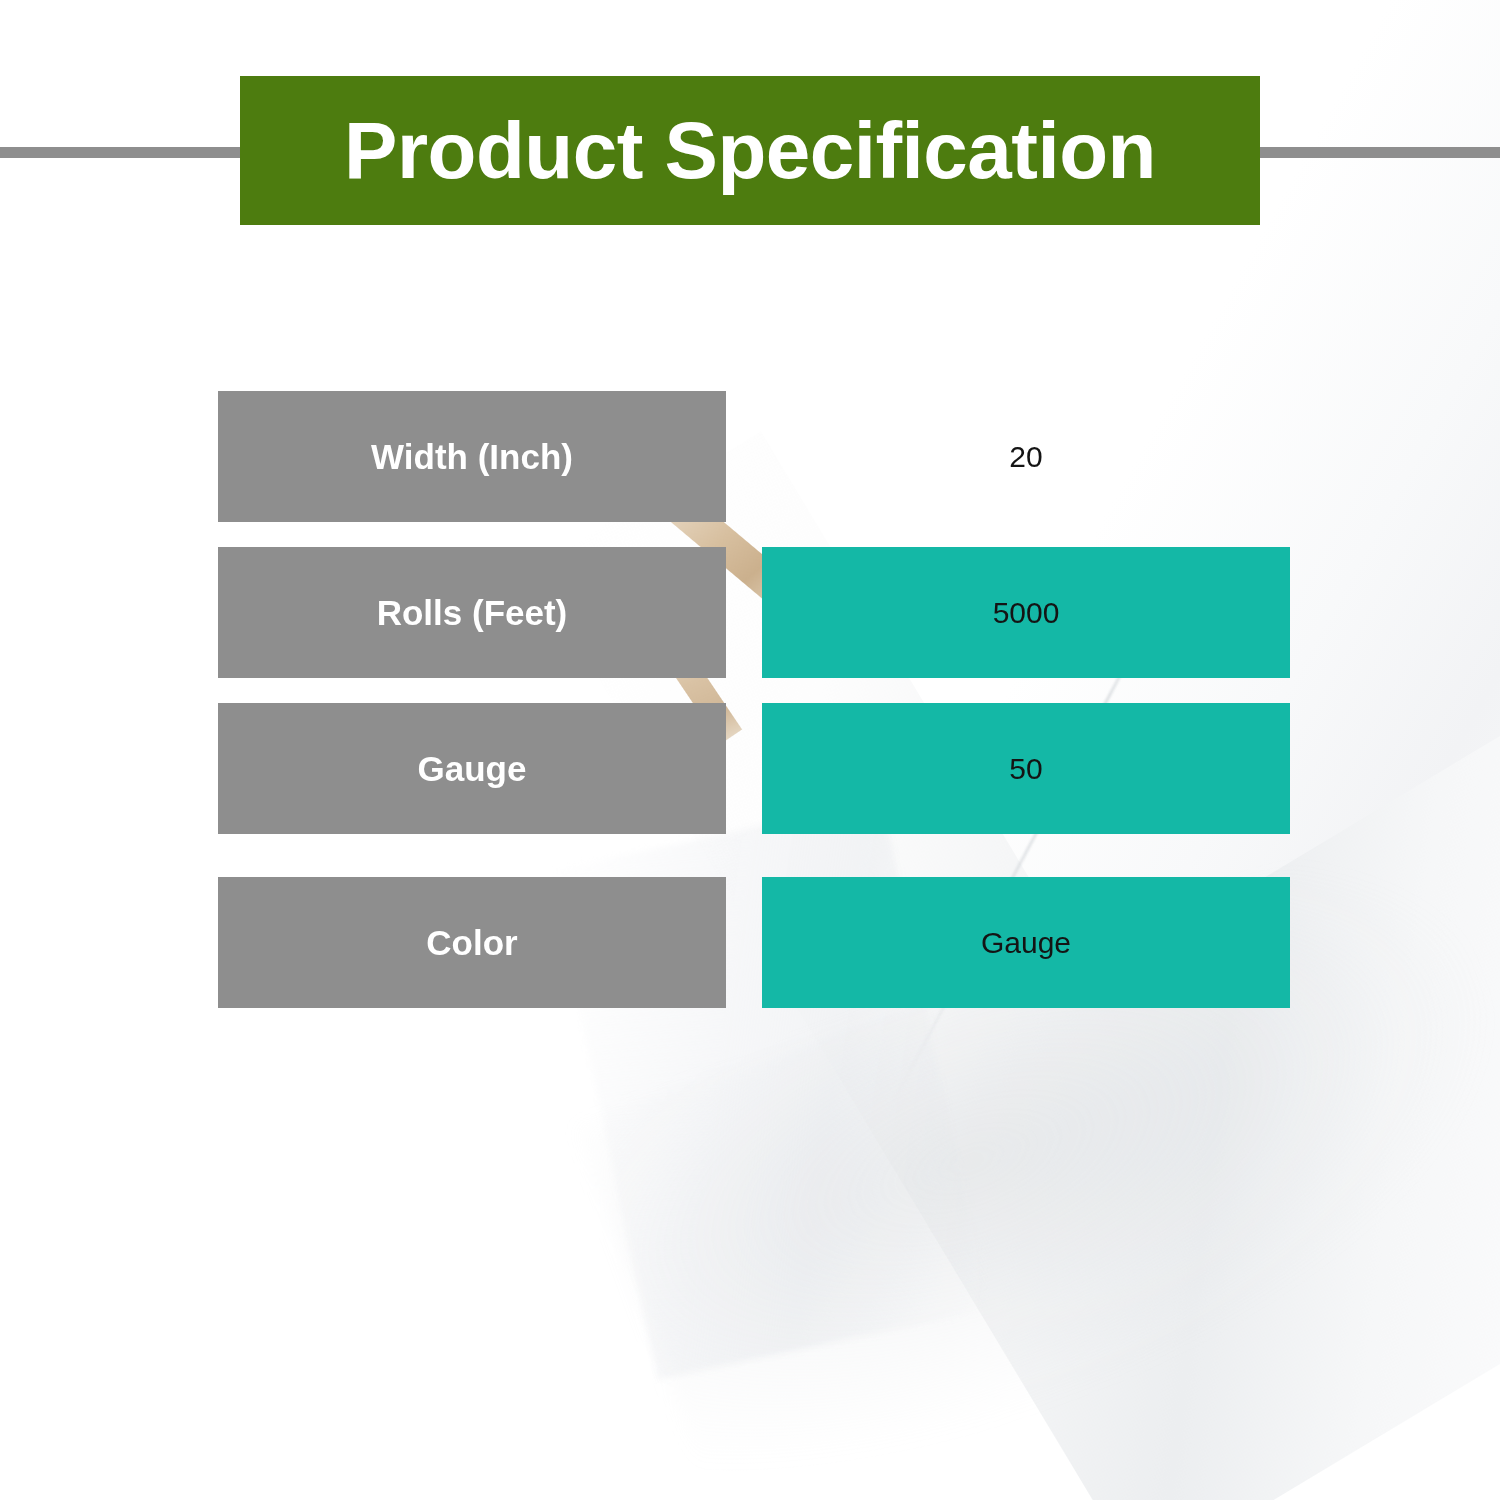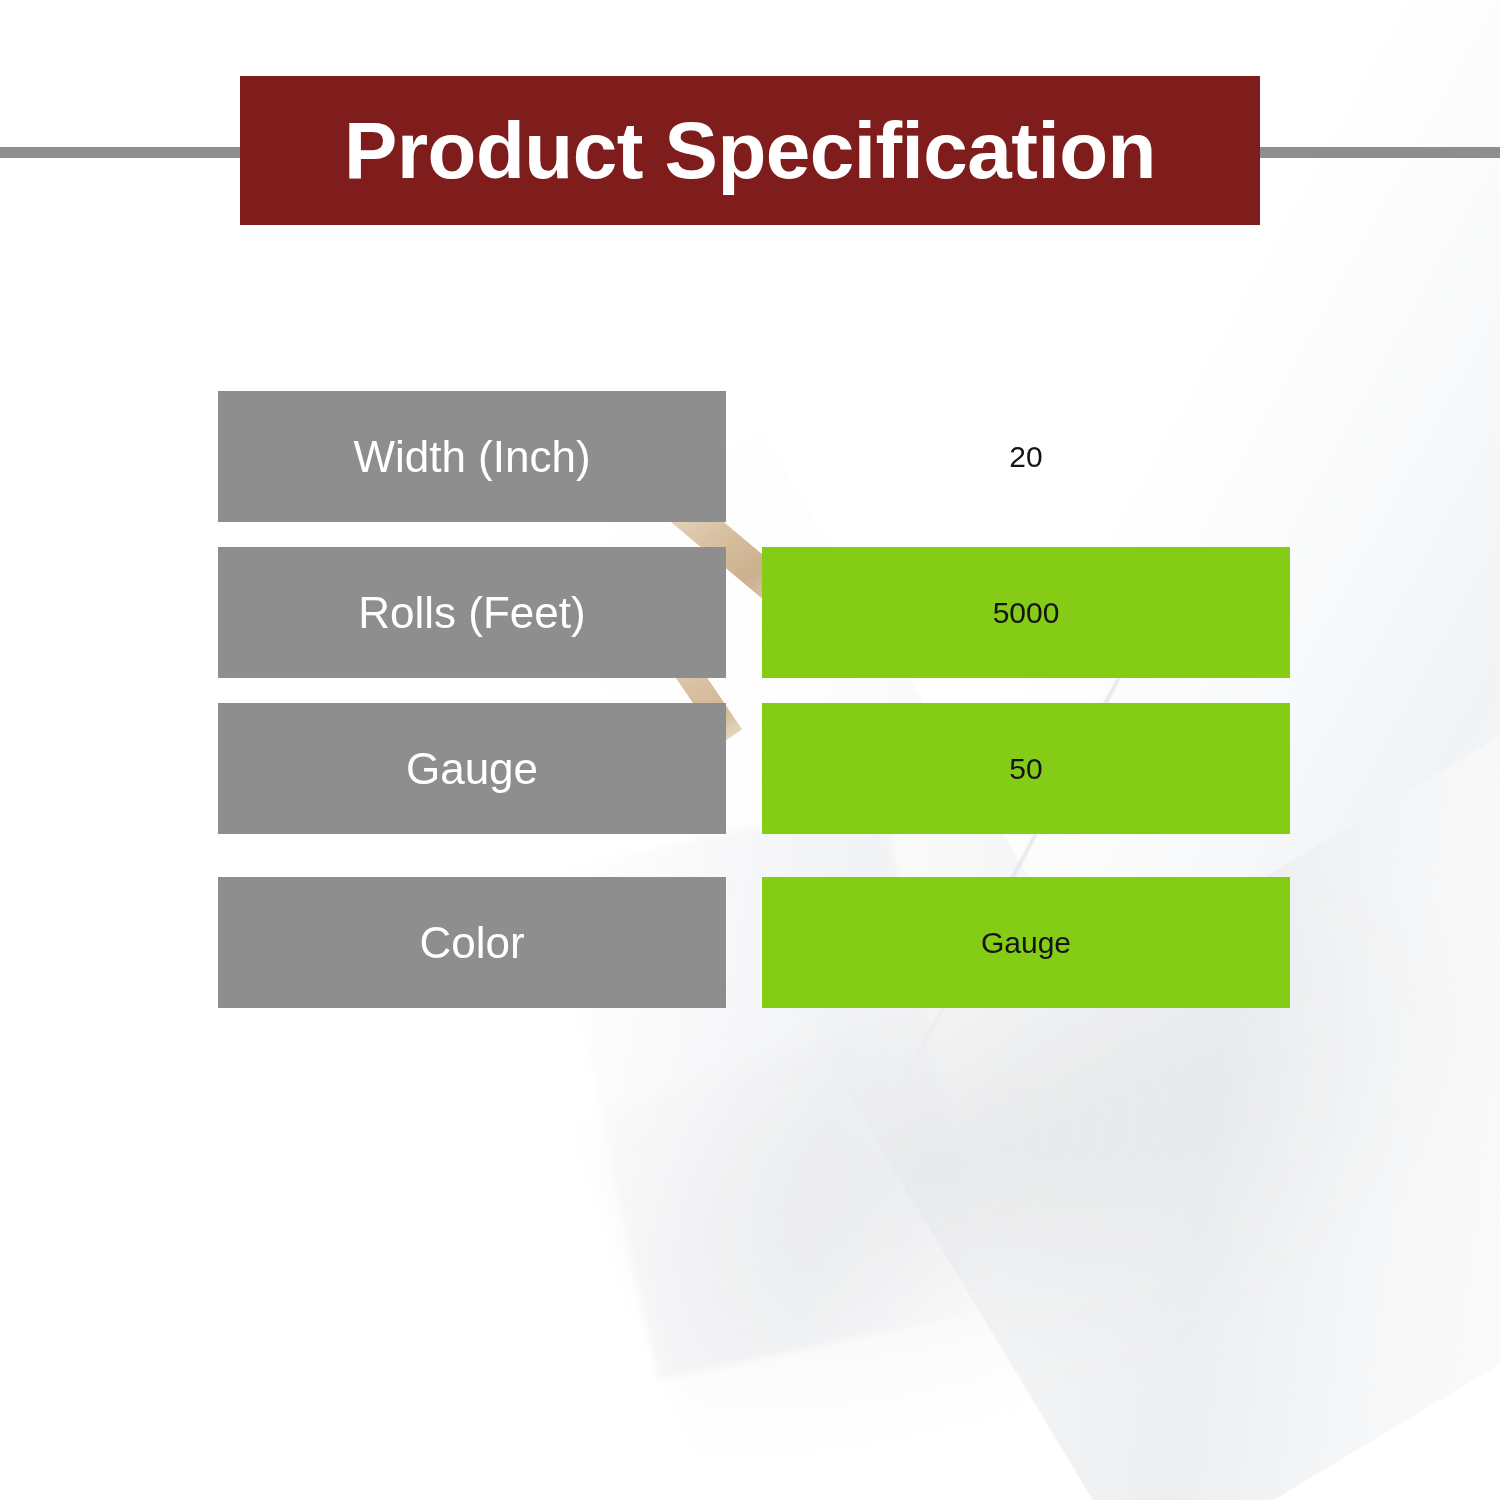--- a/index.html
+++ b/index.html
@@ -135,21 +135,21 @@
     background: #8e8e8e;
   }
   .header-rule.left  { left: 0px;    width: 252px; }
   .header-rule.right { left: 1248px; width: 252px; }
   .title-banner {
     position: absolute;
     left: 240px;
     top: 76px;
     width: 1020px;
     height: 149px;
-    background: #7f1d1d;
+    background: #4d7c0f;
     display: flex;
     align-items: center;
     justify-content: center;
   }
   .title-text {
     color: #ffffff;
     font-size: 80px;
     font-weight: 700;
     letter-spacing: -0.5px;
     line-height: 1;
@@ -181,34 +181,34 @@
     background: #8e8e8e;
     display: flex;
     align-items: center;
     justify-content: center;
     text-align: center;
     box-sizing: border-box;
     padding: 0 14px;
   }
   .spec-label span {
     color: #ffffff;
-    font-size: 44px;
-    font-weight: 400;
+    font-size: 35px;
+    font-weight: 700;
     line-height: 1.08;
     font-family: "Liberation Sans", sans-serif;
   }
   .spec-label.two-line span { line-height: 1.04; }
 
   .spec-value {
     position: absolute;
     left: 544px;
     top: 0;
     width: 528px;
     height: 131px;
-    background: #84cc16;
+    background: #14b8a6;
     display: flex;
     align-items: center;
     justify-content: center;
     text-align: center;
     box-sizing: border-box;
   }
   .spec-value.no-plate { background: transparent; }
   .spec-value span {
     color: #141414;
     font-size: 30px;

